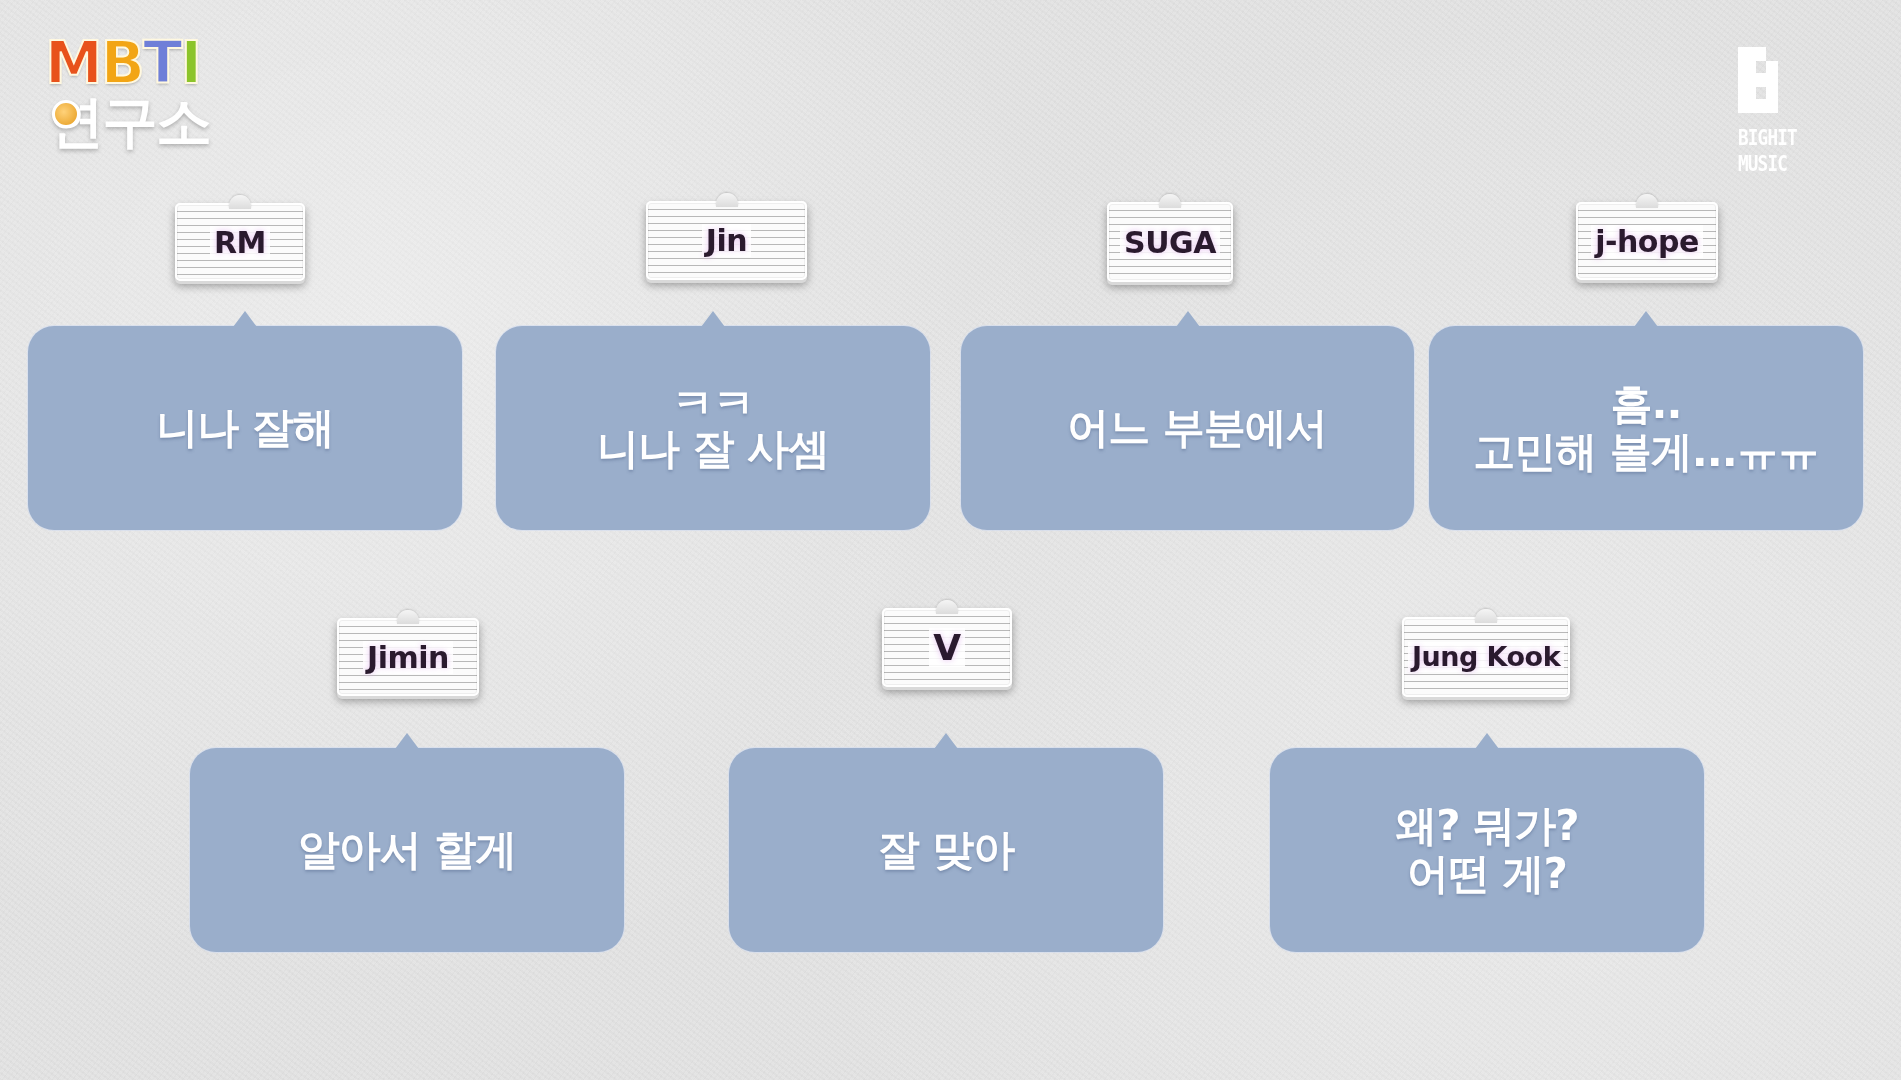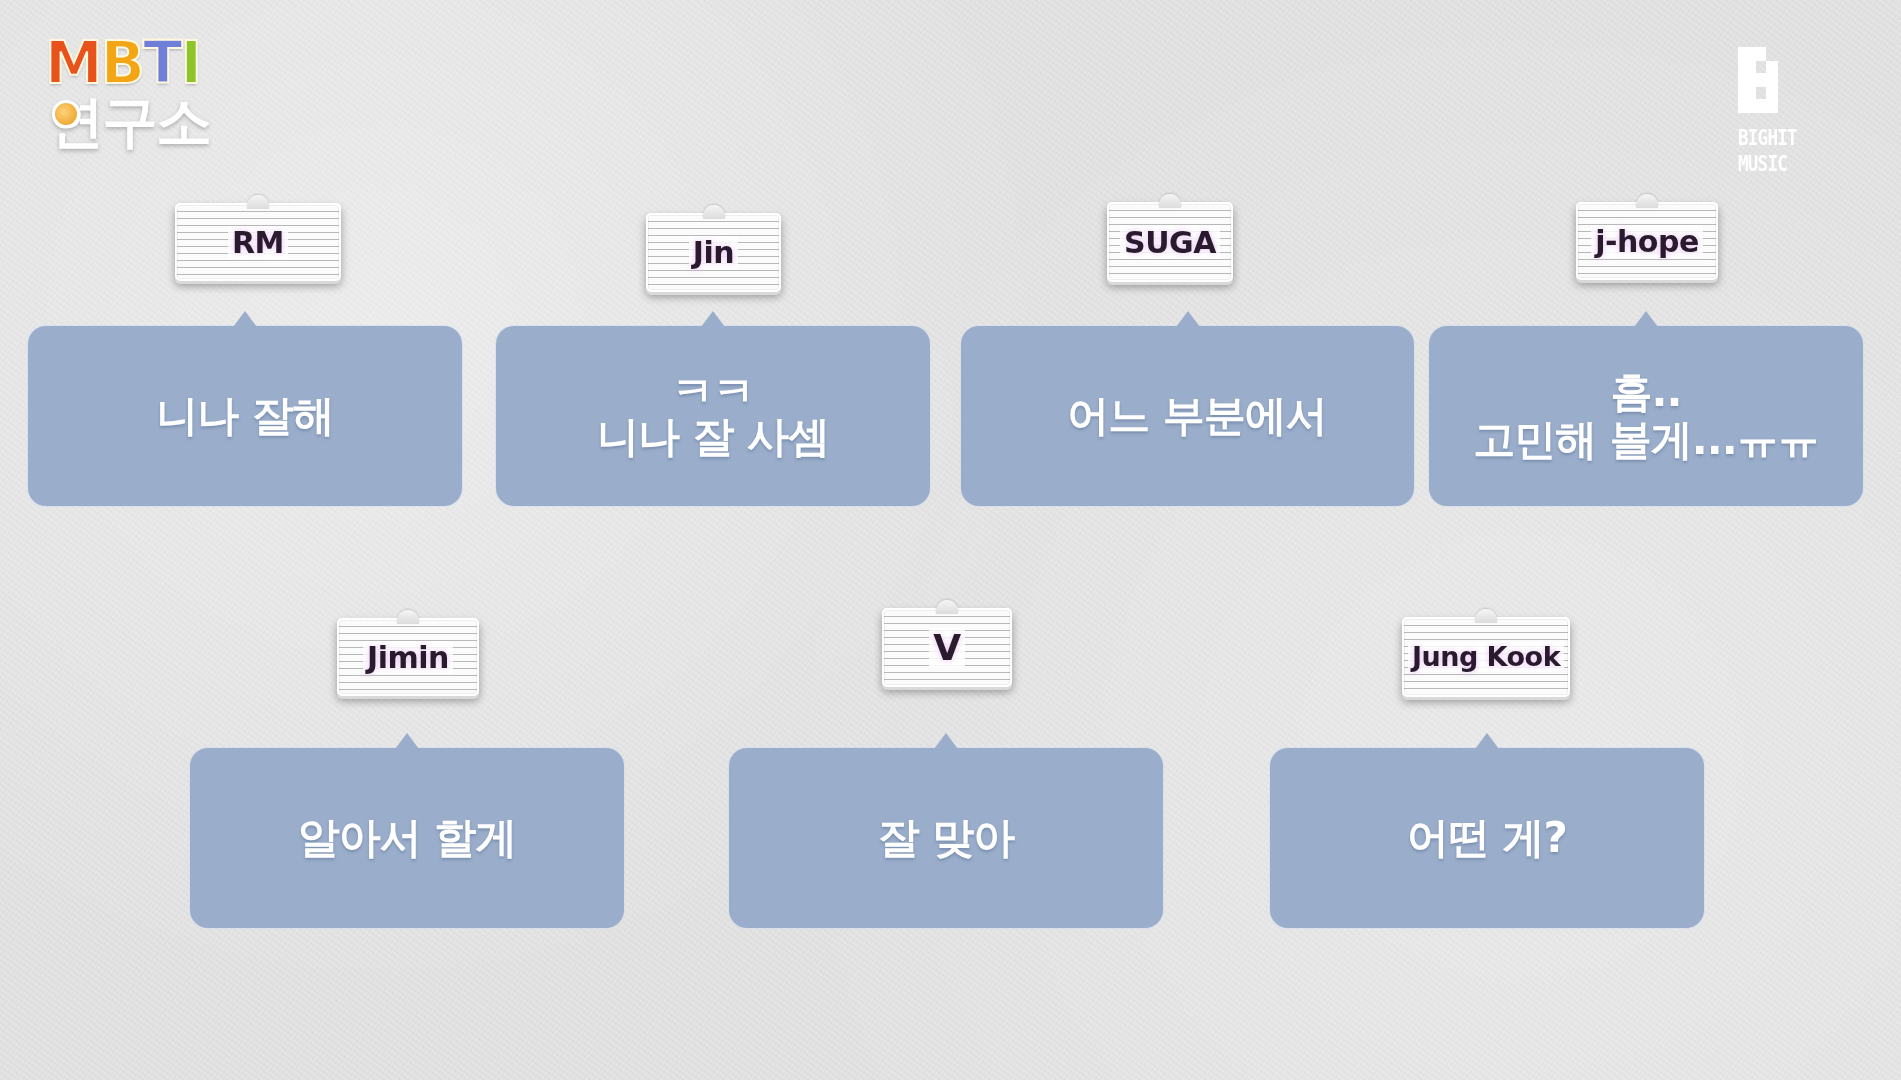--- a/index.html
+++ b/index.html
@@ -140,23 +140,23 @@
       background: rgba(255,255,255,0.85);
       padding: 0 4px;
       text-shadow: 0 0 6px rgba(230,190,240,0.9);
       line-height: 1.1;
       white-space: nowrap;
     }
 
     .bubble {
       position: absolute;
       width: 434px;
-      height: 180px;
+      height: 204px;
       background: #9aaecb;
-      border-radius: 18px;
+      border-radius: 26px;
       box-shadow: 0 0 0 1px rgba(210,220,240,0.6);
       display: flex;
       align-items: center;
       justify-content: center;
       text-align: center;
     }
     .bubble::before {
       content: "";
       position: absolute;
       top: -15px;
@@ -208,33 +208,33 @@
     <div class="bar" style="left:18px;top:52px;width:22px;height:14px;"></div>
     <div class="bar" style="left:28px;top:40px;width:12px;height:14px;"></div>
   </div>
   <div class="text">
     <div>BIGHIT</div>
     <div>MUSIC</div>
   </div>
 </div>
 
 <div class="member">
-  <div class="name-tag" style="left:175px;top:203px;width:166px;height:78px;">
+  <div class="name-tag" style="left:175px;top:203px;width:130px;height:78px;">
     <div class="pin"></div>
     <span class="name">RM</span>
   </div>
   <div class="bubble" style="left:28px;top:326px;">
     <div class="msg">
       <span>니나 잘해</span>
     </div>
   </div>
 </div>
 
 <div class="member">
-  <div class="name-tag" style="left:646px;top:213px;width:135px;height:79px;">
+  <div class="name-tag" style="left:646px;top:201px;width:161px;height:79px;">
     <div class="pin"></div>
     <span class="name">Jin</span>
   </div>
   <div class="bubble" style="left:496px;top:326px;">
     <div class="msg">
       <span class="line-small">ㅋㅋ</span>
       <span>니나 잘 사셈</span>
     </div>
   </div>
 </div>
@@ -288,16 +288,17 @@
   </div>
 </div>
 
 <div class="member">
   <div class="name-tag" style="left:1402px;top:617px;width:168px;height:80px;">
     <div class="pin"></div>
     <span class="name" style="font-size:27px;">Jung Kook</span>
   </div>
   <div class="bubble" style="left:1270px;top:748px;">
     <div class="msg">
+      <span>왜? 뭐가?</span>
       <span>어떤 게?</span>
     </div>
   </div>
 </div>
 
 </body></html>

